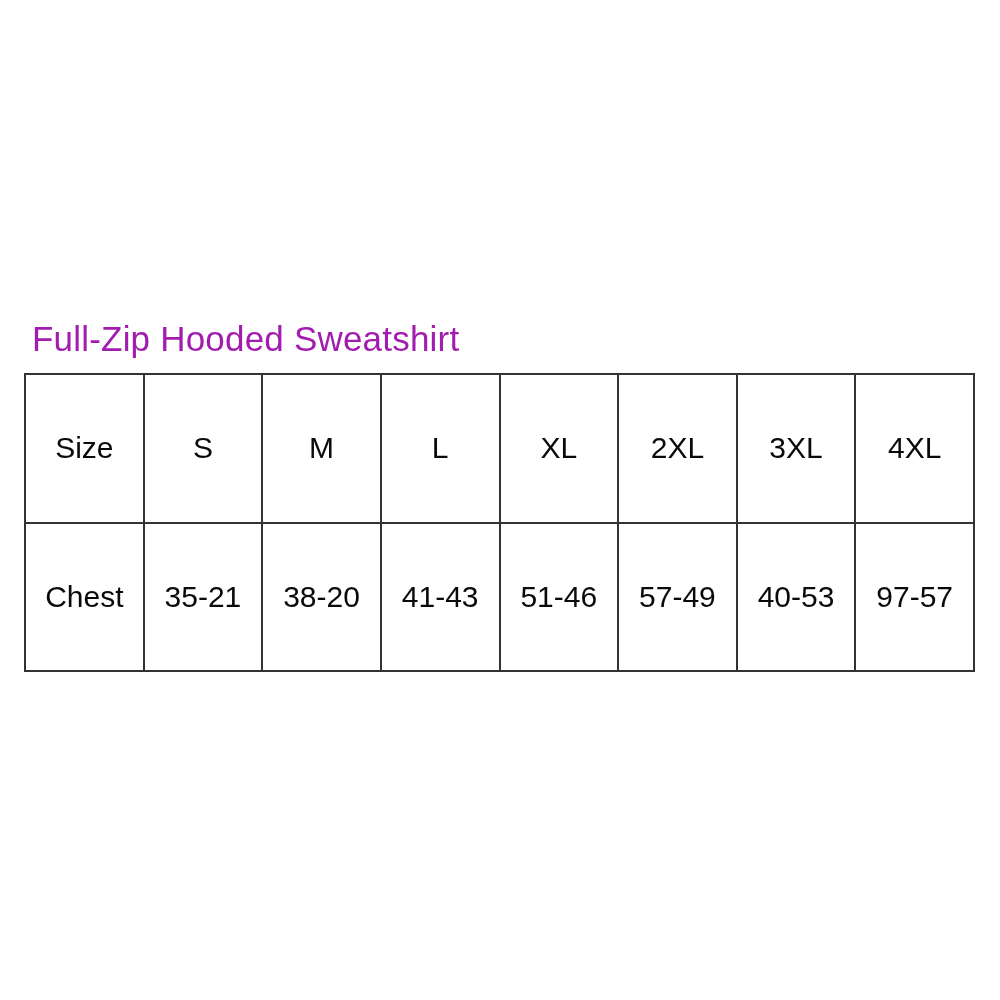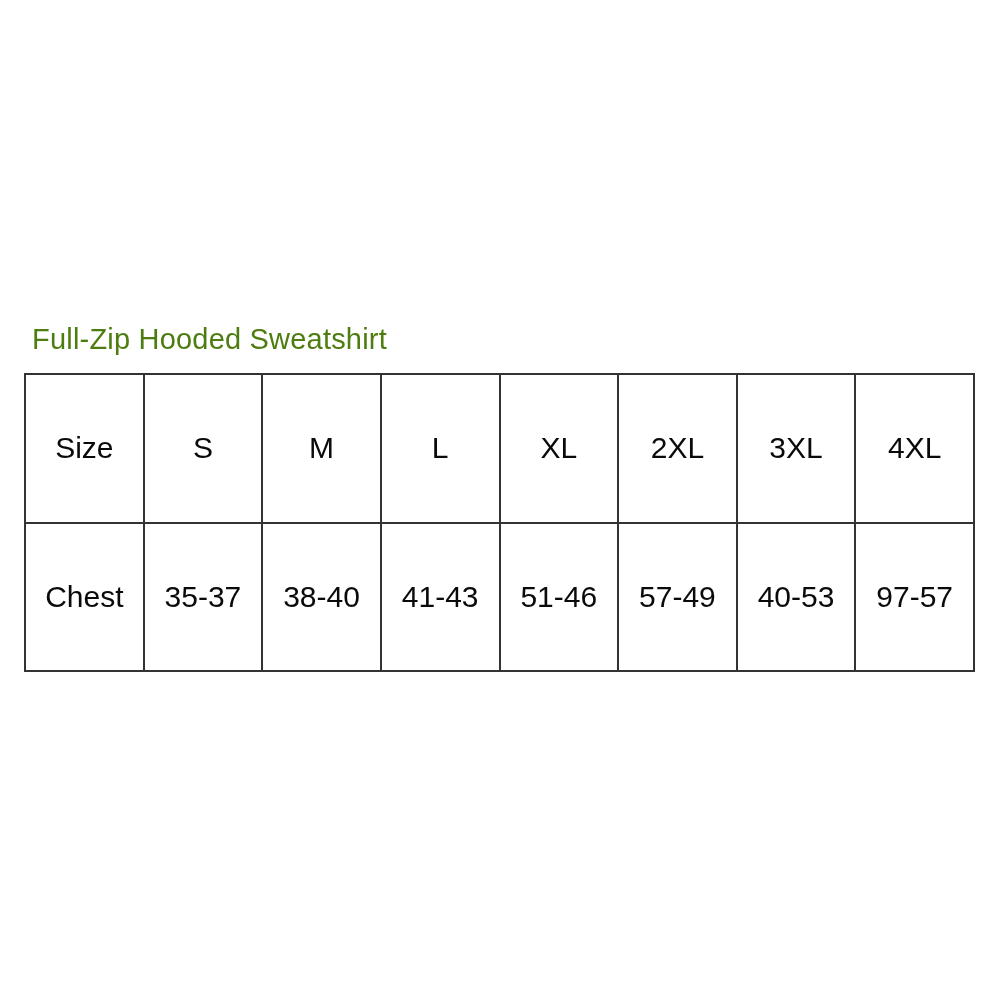--- a/index.html
+++ b/index.html
@@ -13,24 +13,24 @@
     height: 1000px;
     background: #ffffff;
     overflow: hidden;
     font-family: "Liberation Sans", sans-serif;
     color: #0a0a0a;
   }
   .chart-title {
     position: absolute;
     left: 32px;
     top: 324px;
-    font-size: 29px;
+    font-size: 35px;
     line-height: 30px;
     letter-spacing: 0.2px;
-    color: #4d7c0f;
+    color: #a21caf;
     white-space: nowrap;
   }
   .size-table {
     position: absolute;
     left: 24px;
     top: 373px;
     width: 951px;
     height: 299px;
     border-collapse: collapse;
     table-layout: fixed;
@@ -64,22 +64,22 @@
         <td>S</td>
         <td>M</td>
         <td>L</td>
         <td>XL</td>
         <td>2XL</td>
         <td>3XL</td>
         <td>4XL</td>
       </tr>
       <tr>
         <td>Chest</td>
-        <td>35-37</td>
-        <td>38-40</td>
+        <td>35-21</td>
+        <td>38-20</td>
         <td>41-43</td>
         <td>51-46</td>
         <td>57-49</td>
         <td>40-53</td>
         <td>97-57</td>
       </tr>
     </tbody>
   </table>
 
 </div>

